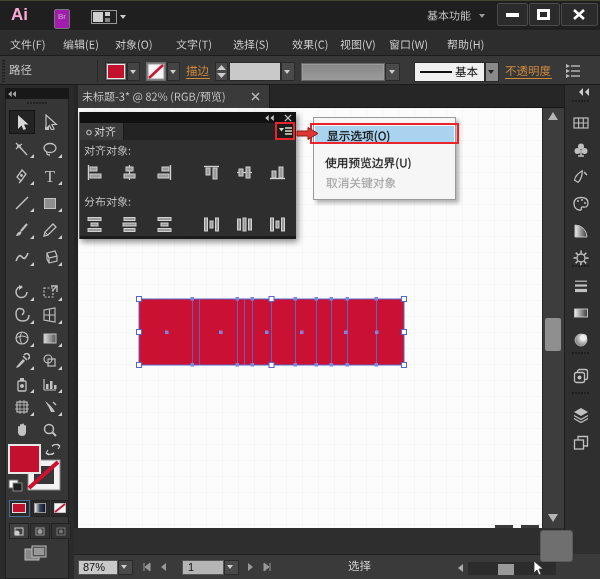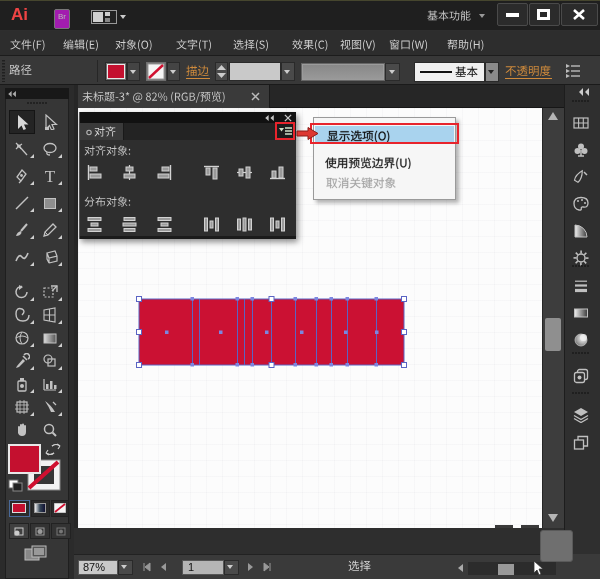--- a/index.html
+++ b/index.html
@@ -2,21 +2,21 @@
 <html><head><meta charset="utf-8">
 <style>
 *{margin:0;padding:0;box-sizing:border-box}
 html,body{width:600px;height:579px;overflow:hidden;background:#333;font-family:"Liberation Sans",sans-serif}
 #app{position:relative;width:600px;height:579px;background:#2e2e2e;overflow:hidden}
 .abs{position:absolute}
 .tri-d{width:0;height:0;border-left:3.5px solid transparent;border-right:3.5px solid transparent;border-top:4px solid #ccc}
 </style></head><body>
 <div id="app">
     <div class="abs" style="left:0px;top:0px;width:600px;height:30px;background:#1f1f1f;border-top:1px solid #46462e"></div>
-    <div class="abs" style="left:11px;top:5px;width:26px;height:21px;color:#ef4444;font-weight:bold;font-size:17px;font-family:'Liberation Sans',sans-serif">Ai</div>
+    <div class="abs" style="left:11px;top:5px;width:26px;height:21px;color:#f9a8d4;font-weight:bold;font-size:17px;font-family:'Liberation Sans',sans-serif">Ai</div>
     <div class="abs" style="left:54px;top:9px;width:16px;height:20px;border:1px solid #777;border-radius:2px;background:#a21caf;color:#bbb;font-size:8px;text-align:center;line-height:14px">Br</div>
     <div class="abs" style="left:91px;top:10px;width:26px;height:14px;border:1px solid #999;background:#222"></div>
     <div class="abs" style="left:93px;top:12px;width:10px;height:10px;background:#cfcfcf"></div>
     <div class="abs" style="left:105px;top:12px;width:5px;height:4px;background:#cfcfcf"></div>
     <div class="abs" style="left:105px;top:18px;width:5px;height:4px;background:#888"></div>
     <div class="abs tri-d" style="left:120px;top:15px"></div>
     <svg style="position:absolute;left:427px;top:10px;" width="44" height="11.7" viewBox="0 0 44 11.7">
       <g fill="#c6c6c6">
         <path transform="translate(0,9.7) scale(0.01100,-0.01100)" d="M684 839V743H320V840H245V743H92V680H245V359H46V295H264C206 224 118 161 36 128C52 114 74 88 85 70C182 116 284 201 346 295H662C723 206 821 123 917 82C929 100 951 127 967 141C883 171 798 229 741 295H955V359H760V680H911V743H760V839ZM320 680H684V613H320ZM460 263V179H255V117H460V11H124V-53H882V11H536V117H746V179H536V263ZM320 557H684V487H320ZM320 430H684V359H320Z"></path>
         <path transform="translate(11,9.7) scale(0.01100,-0.01100)" d="M460 839V629H65V553H367C294 383 170 221 37 140C55 125 80 98 92 79C237 178 366 357 444 553H460V183H226V107H460V-80H539V107H772V183H539V553H553C629 357 758 177 906 81C920 102 946 131 965 146C826 226 700 384 628 553H937V629H539V839Z"></path>

